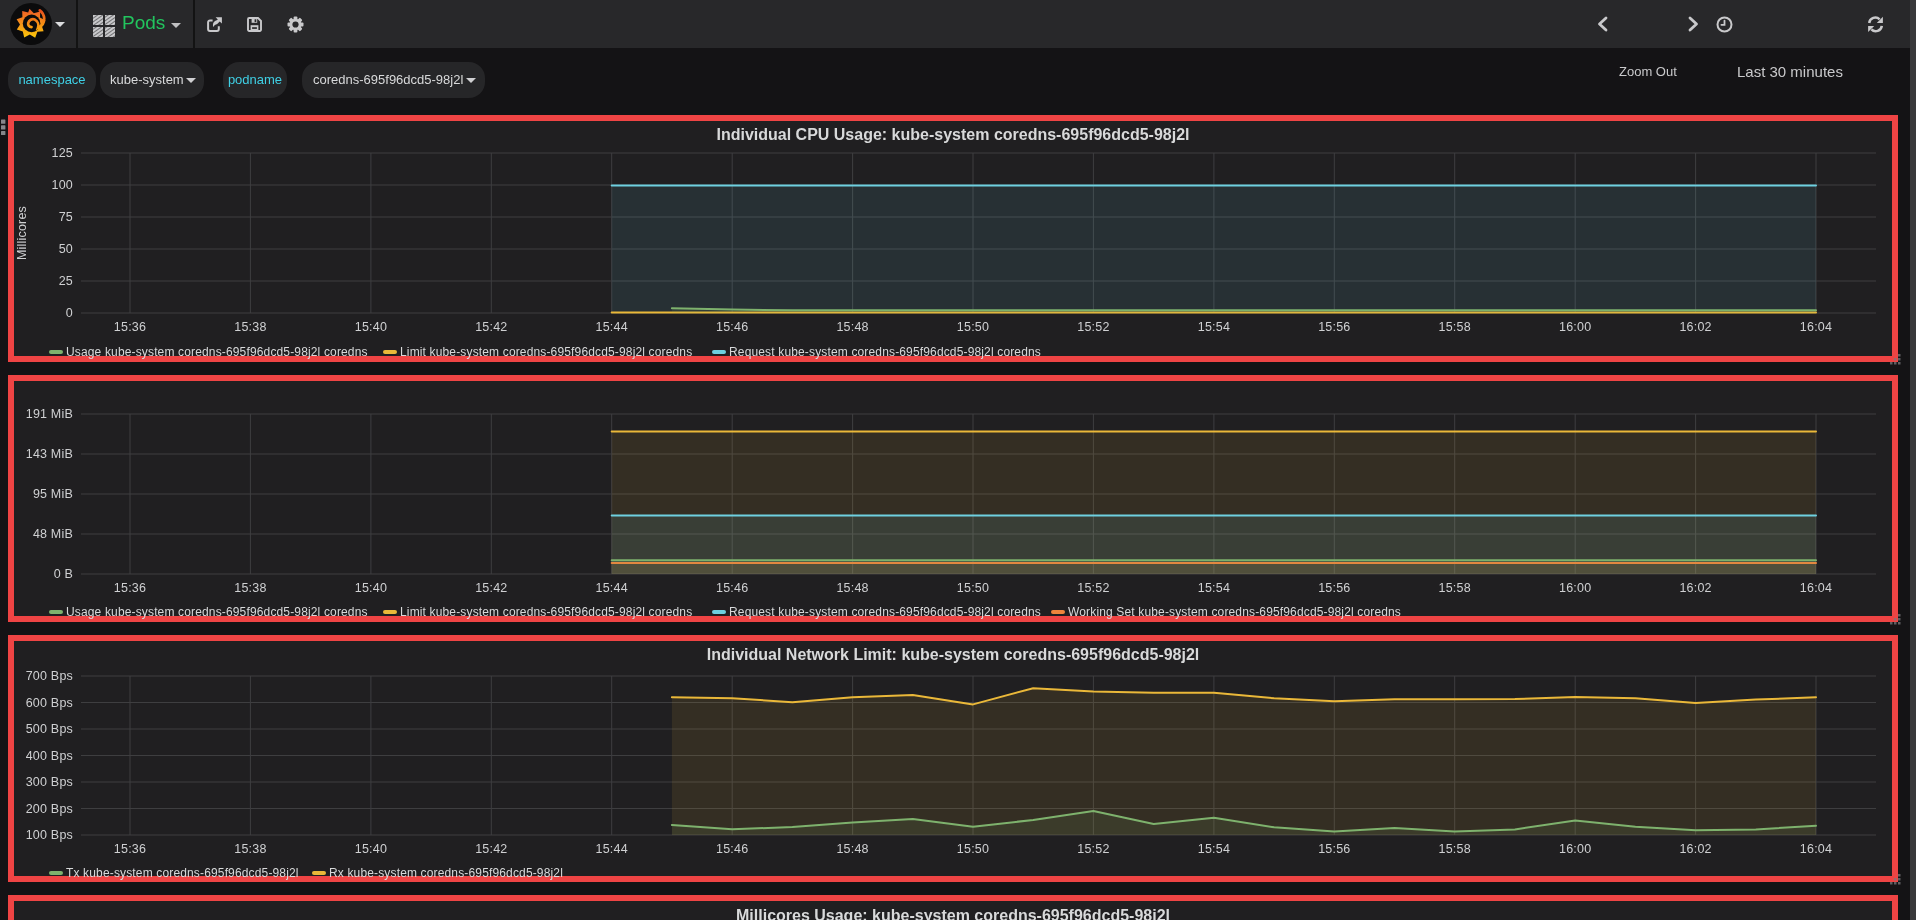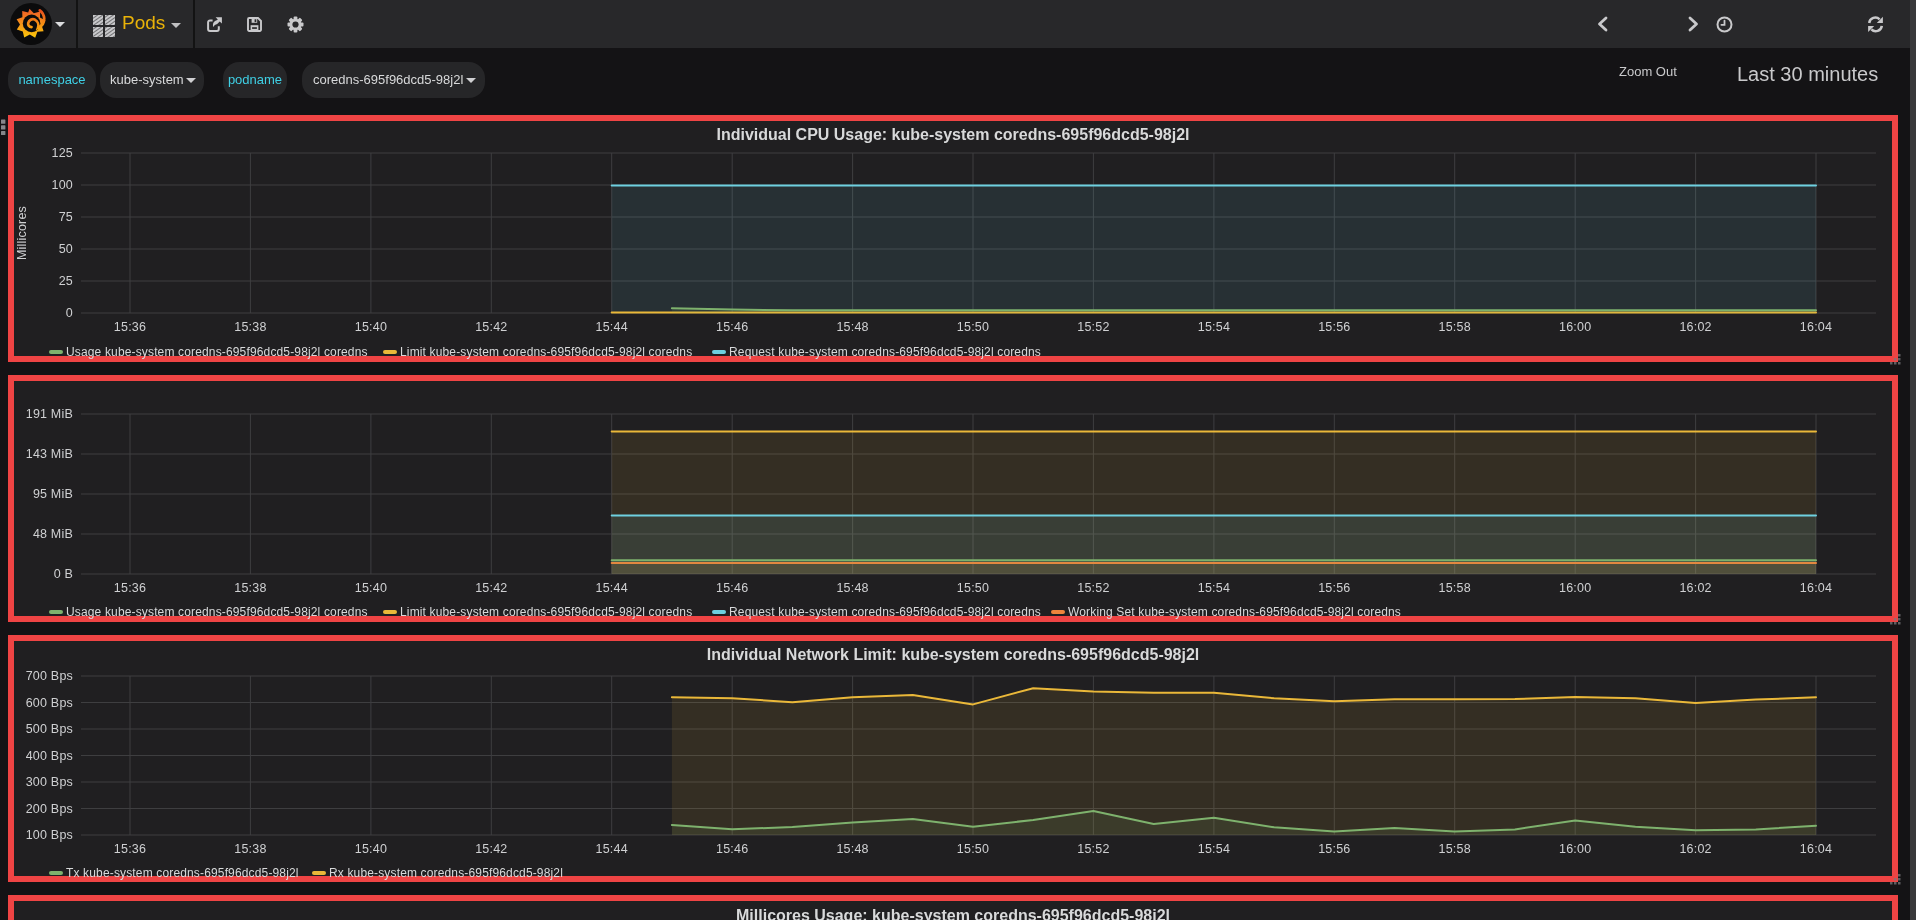--- a/index.html
+++ b/index.html
@@ -1,18 +1,18 @@
 <!DOCTYPE html>
 <html><head><meta charset="utf-8"><style>
 * { margin:0; padding:0; box-sizing:border-box; }
 html,body { width:1916px; height:920px; background:#141315; overflow:hidden;
   font-family:"Liberation Sans", sans-serif; }
 .nav { position:absolute; left:0; top:0; width:1916px; height:48px; background:#28282a; }
 .vdiv { position:absolute; top:0; width:2px; height:48px; background:#131313; }
-.navtext { position:absolute; color:#eab308; font-size:19px; }
+.navtext { position:absolute; color:#22c55e; font-size:19px; }
 .navsmall { position:absolute; color:#c9c9cb; font-size:14px;margin-top:47px; }
 .chip { position:absolute; height:36px; top:62px; background:#262628; color:#d8d9da;
   font-size:13px; line-height:36px;border-radius:16px; }
 .chip.lbl { color:#3fd0e5; text-align:center; }
 .panel { position:absolute; left:8px; width:1890px; height:247px; background:#201f21; border:6px solid #ef4444; }
 .ptitle { position:absolute; left:0; top:4.5px; width:100%; text-align:center; color:#d8d9da;
   font-size:16px; font-weight:bold; }
 .tick { font-size:12.5px; fill:#cfd0d2; font-family:"Liberation Sans", sans-serif; letter-spacing:0.2px; }
 .leg { font-size:12px; fill:#d8d9da; font-family:"Liberation Sans", sans-serif; letter-spacing:0.15px; }
 .sb { position:absolute; right:0; top:0; width:6px; height:920px; background:#39393b; }
@@ -86,21 +86,21 @@
     </svg>
 <div class="navsmall" style="left:1619px;top:17px;font-size:13px">Zoom Out</div>
 <svg width="11" height="16" viewBox="0 0 11 16" style="position:absolute;left:1688px;top:16px">
       <polyline points="2,2 8.5,8 2,14" fill="none" stroke="#c9c9cb" stroke-width="2.8" stroke-linecap="round" stroke-linejoin="round"></polyline>
     </svg>
 
 <svg width="17" height="17" viewBox="0 0 17 17" style="position:absolute;left:1716px;top:16px">
  <circle cx="8.5" cy="8.5" r="7" fill="none" stroke="#c9c9cb" stroke-width="2"></circle>
  <polyline points="8.5,4.6 8.5,8.8 5.4,8.8" fill="none" stroke="#c9c9cb" stroke-width="1.8" stroke-linecap="round"></polyline>
 </svg>
-<div class="navsmall" style="left:1737px;top:16px;font-size:20px">Last 30 minutes</div>
+<div class="navsmall" style="left:1737px;top:16px;font-size:15px">Last 30 minutes</div>
 
 <svg width="17" height="17" viewBox="0 0 17 17" style="position:absolute;left:1867px;top:16px">
  <path d="M2.2 7.0 A6.1 6.1 0 0 1 12.6 3.4" fill="none" stroke="#c9c9cb" stroke-width="2.5"></path>
  <path d="M14.8 9.8 A6.1 6.1 0 0 1 4.4 13.4" fill="none" stroke="#c9c9cb" stroke-width="2.5"></path>
  <path d="M15.9 0.8 v6.1 h-6.1 z" fill="#c9c9cb"></path>
  <path d="M1.1 16.0 v-6.1 h6.1 z" fill="#c9c9cb"></path>
 </svg>
 </div>
 
 <div class="chip lbl" style="left:8px;width:88px">namespace</div>

